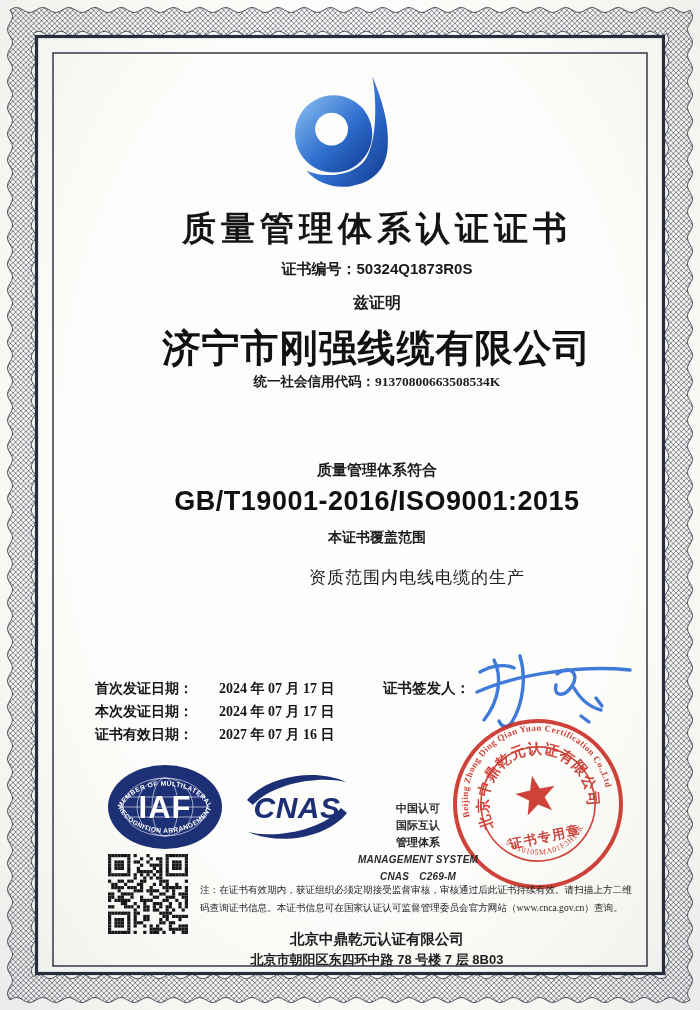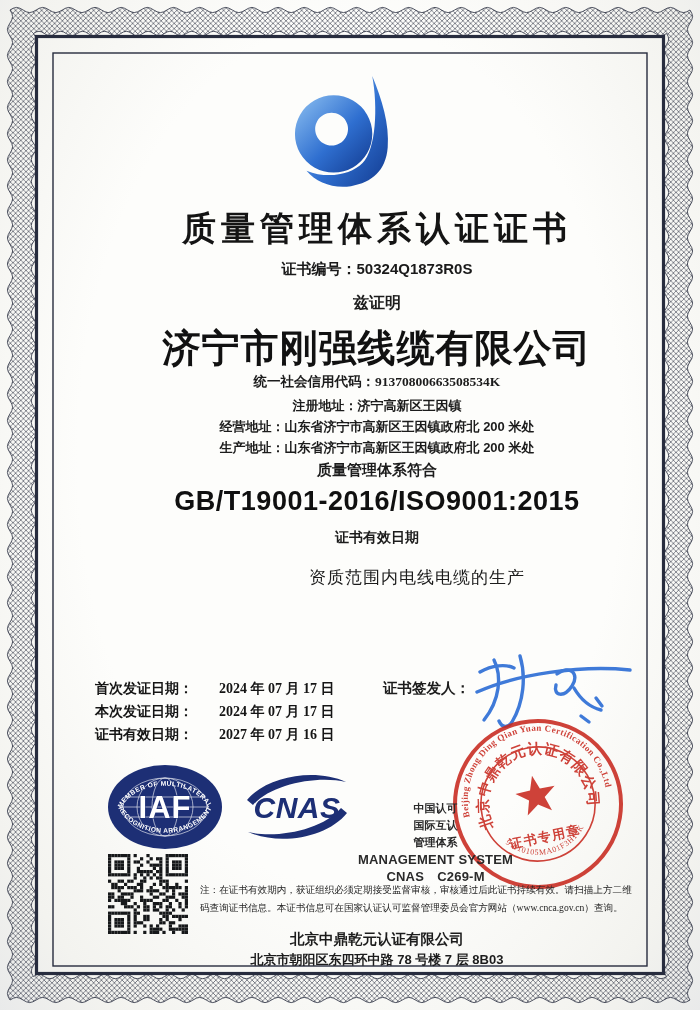--- a/index.html
+++ b/index.html
@@ -21,21 +21,21 @@
   .addr{font-size:13px;font-weight:bold;line-height:21px;}
   .conform{font-size:15px;font-weight:600;}
   .standard{font-size:27px;font-weight:bold;letter-spacing:0.5px;color:#101010;}
   .scopelabel{font-size:14px;font-weight:600;}
   .scope{font-size:17px;font-weight:normal;letter-spacing:1px;padding-left:40px;}
   .dates{left:95px;top:677px;font-family:"Liberation Serif",serif;font-size:14px;font-weight:bold;line-height:23px;color:#151515;}
   .dates .row span.lab{display:inline-block;min-width:104px;}
   .dates .row span.val{margin-left:20px;}
   .signer{left:383px;top:679px;font-family:"Liberation Serif",serif;font-size:14.5px;font-weight:bold;}
   .cnas-lines{left:358px;top:766px;text-align:center;font-size:11px;font-weight:bold;line-height:17px;color:#2a2a2a;margin-top:34px;}
-  .cnas-lines .en{font-size:13px;letter-spacing:0.2px;}
+  .cnas-lines .en{font-size:10px;letter-spacing:0.2px;font-style:italic;}
   .note{left:200px;top:881px;width:432px;text-align:left;font-family:"Liberation Serif",serif;
         font-size:9.6px;font-weight:400;line-height:17.5px;color:#222;white-space:nowrap;}
   .issuer{top:930px;font-size:14.5px;font-weight:bold;}
   .issueraddr{top:951px;font-size:13px;font-weight:bold;}
 </style>
 </head>
 <body>
 
 <div class="page">
 
@@ -69,29 +69,24 @@
   </div>
 
   <div class="abs ctr certify" style="top:293px">兹证明</div>
 
   <div class="abs ctr company" style="top:323px">济宁市刚强线缆有限公司</div>
 
   <div class="abs ctr credit" style="top:373px">
     <span>统一社会信用代码：</span><span>91370800663508534K</span>
   </div>
 
-  <div class="abs ctr addr" style="top:395px">
-    <div><span>注册地址：</span><span>济宁高新区王因镇</span></div>
-    <div><span>经营地址：</span><span>山东省济宁市高新区王因镇政府北 200 米处</span></div>
-    <div><span>生产地址：</span><span>山东省济宁市高新区王因镇政府北 200 米处</span></div>
-  </div>
 
   <div class="abs ctr conform" style="top:461px">质量管理体系符合</div>
   <div class="abs ctr standard" style="top:486px">GB/T19001-2016/ISO9001:2015</div>
-  <div class="abs ctr scopelabel" style="top:529px">证书有效日期</div>
+  <div class="abs ctr scopelabel" style="top:529px">本证书覆盖范围</div>
   <div class="abs ctr scope" style="top:566px">资质范围内电线电缆的生产</div>
 
   <div class="abs dates">
     <div class="row"><span class="lab">首次发证日期：</span><span class="val">2024 年 07 月 17 日</span></div>
     <div class="row"><span class="lab">本次发证日期：</span><span class="val">2024 年 07 月 17 日</span></div>
     <div class="row"><span class="lab">证书有效日期：</span><span class="val">2027 年 07 月 16 日</span></div>
   </div>
 
   <div class="abs signer">证书签发人：</div>
 

